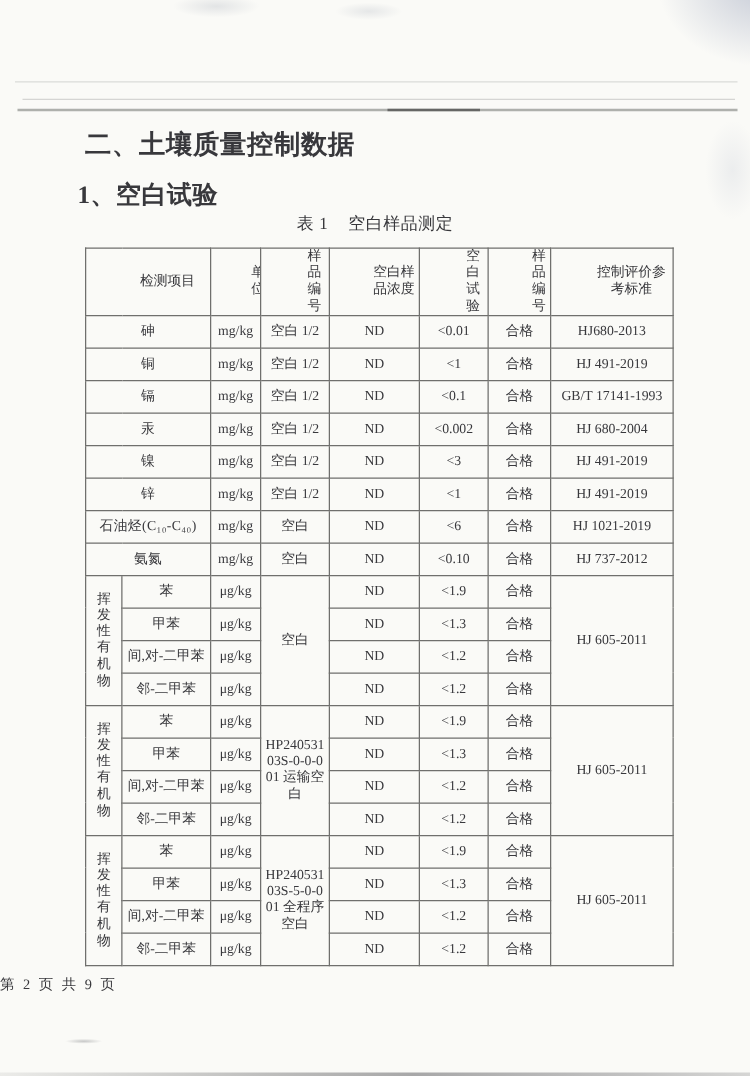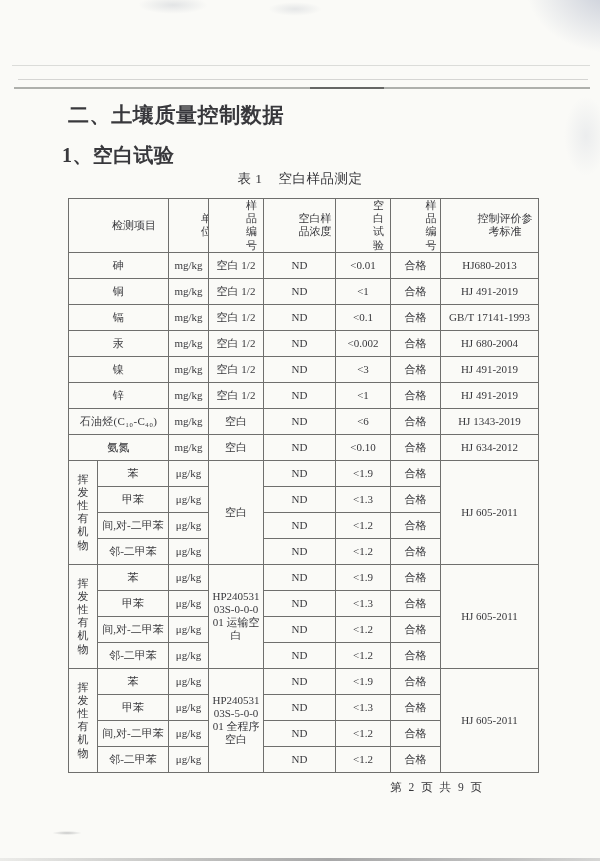--- a/index.html
+++ b/index.html
@@ -50,21 +50,21 @@
     height:25px;overflow:hidden;
   }
   tr.head-row td{height:28px;padding-left:32px;}
   td.cell-item-wide{letter-spacing:.3px;}
   td.cell-voc-item{font-size:10.5px;white-space:nowrap;}
   td.cell-group{white-space:pre-line;line-height:1.6;font-size:11px;}
   td.cell-sample-multi{white-space:pre-line;font-size:10.5px;line-height:1.5;}
   td.cell-standard{font-size:10.5px;white-space:nowrap;margin-left:48px;}
 
   
-  .page-footer{position:absolute;left:0;top:780px;width:484px;text-align:right;
+  .page-footer{position:absolute;left:0;top:780px;width:484px;text-align:left;
     font-size:11.5px;letter-spacing:2px;}
 </style>
 </head>
 <body>
 
 <div class="page">
 
   <div class="scan-line line-a"></div>
   <div class="scan-line line-b"></div>
   <div class="scan-line line-c">
@@ -159,30 +159,30 @@
       <td>合格</td>
       <td class="cell-standard">HJ 491-2019</td>
     </tr>
     <tr>
       <td colspan="2" class="cell-item-wide">石油烃(C₁₀-C₄₀)</td>
       <td>mg/kg</td>
       <td>空白</td>
       <td>ND</td>
       <td>&lt;6</td>
       <td>合格</td>
-      <td class="cell-standard">HJ 1343-2019</td>
+      <td class="cell-standard">HJ 1021-2019</td>
     </tr>
     <tr>
       <td colspan="2" class="cell-item-wide">氨氮</td>
       <td>mg/kg</td>
       <td>空白</td>
       <td>ND</td>
       <td>&lt;0.10</td>
       <td>合格</td>
-      <td class="cell-standard">HJ 634-2012</td>
+      <td class="cell-standard">HJ 737-2012</td>
     </tr>
 
     <tr>
       <td rowspan="4" class="cell-group">挥
 发
 性
 有
 机
 物</td>
       <td class="cell-voc-item">苯</td>

